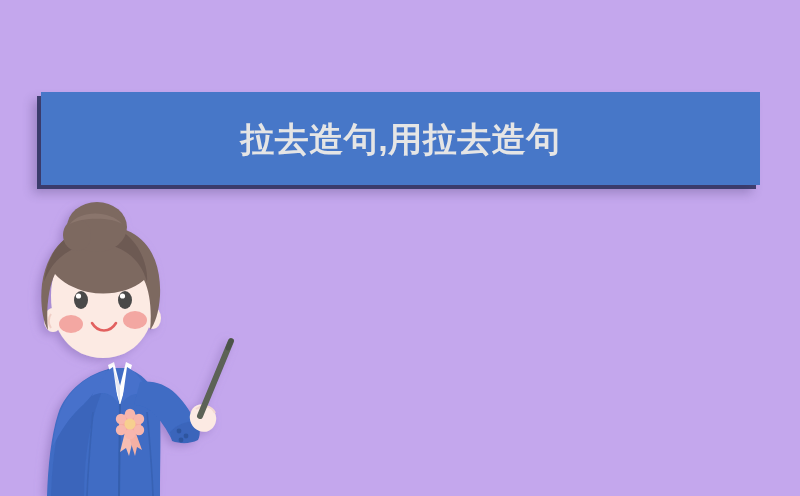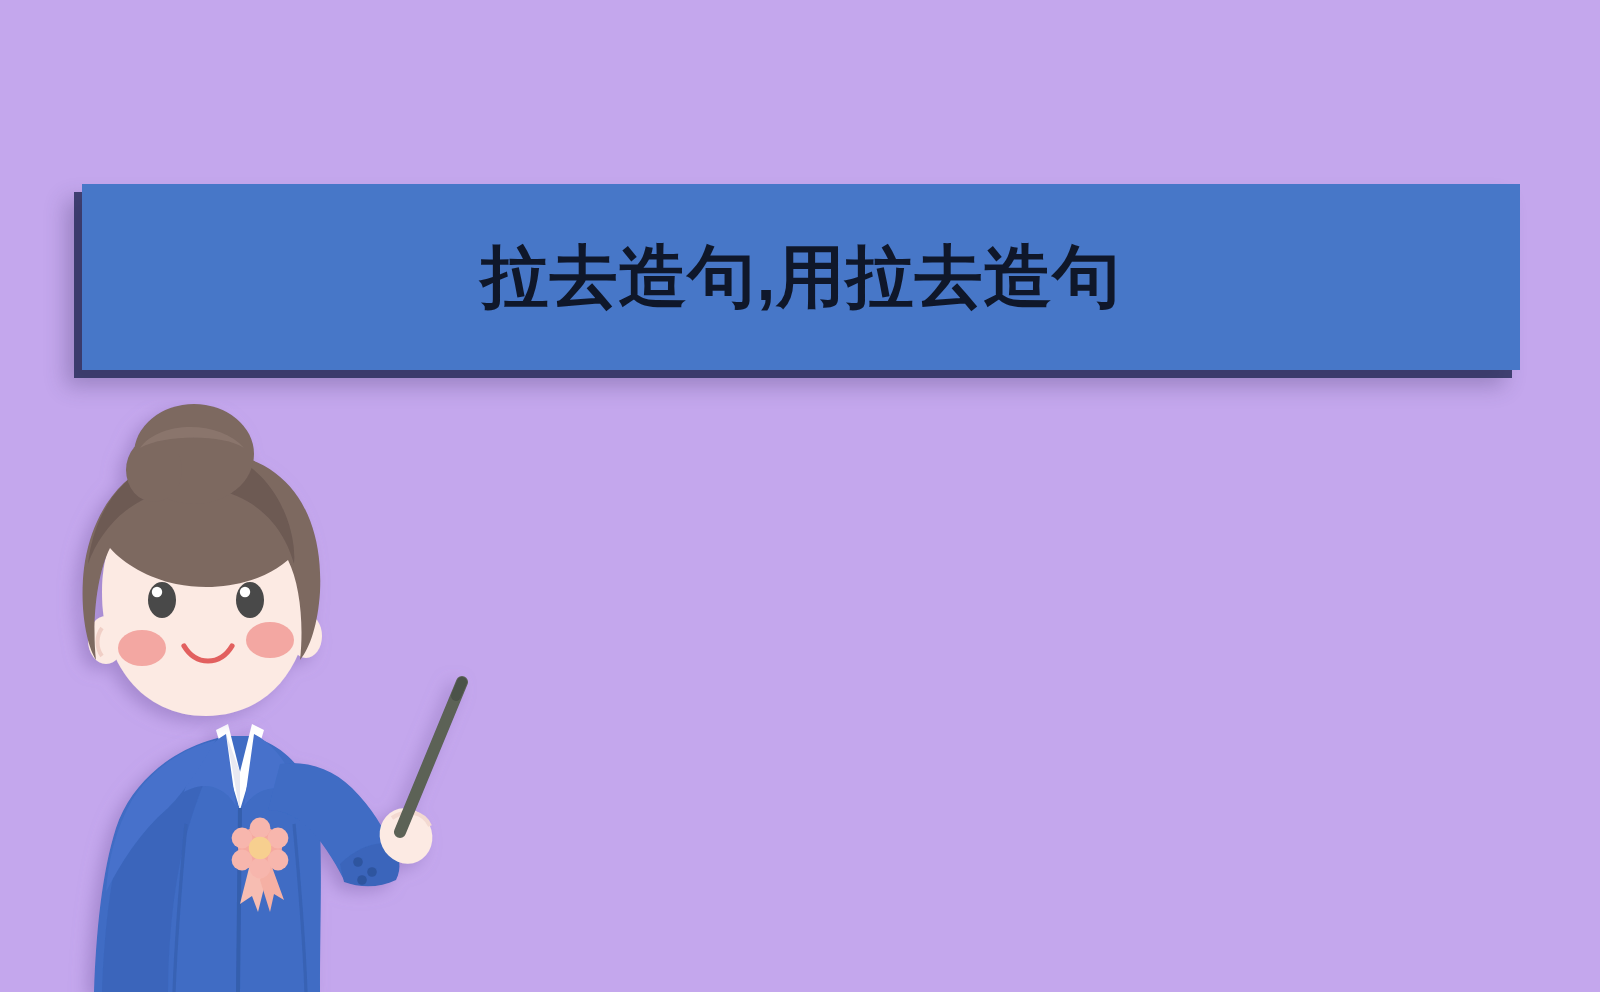--- a/index.html
+++ b/index.html
@@ -32,21 +32,21 @@
     box-shadow:
       -4px 4px 0 0 rgba(41, 46, 92, 0.85),
       -8px 8px 10px 0 rgba(60, 50, 100, 0.30);
     display: flex;
     align-items: center;
     justify-content: center;
     box-sizing: border-box;
   }
 
   #title-banner-text {
-    color: #0f172a;
+    color: #e5e5e5;
     font-size: 34px;
     font-weight: bold;
     letter-spacing: 0.5px;
     line-height: 1;
     white-space: nowrap;
     user-select: none;
   }
 
   
   #teacher-illustration {

